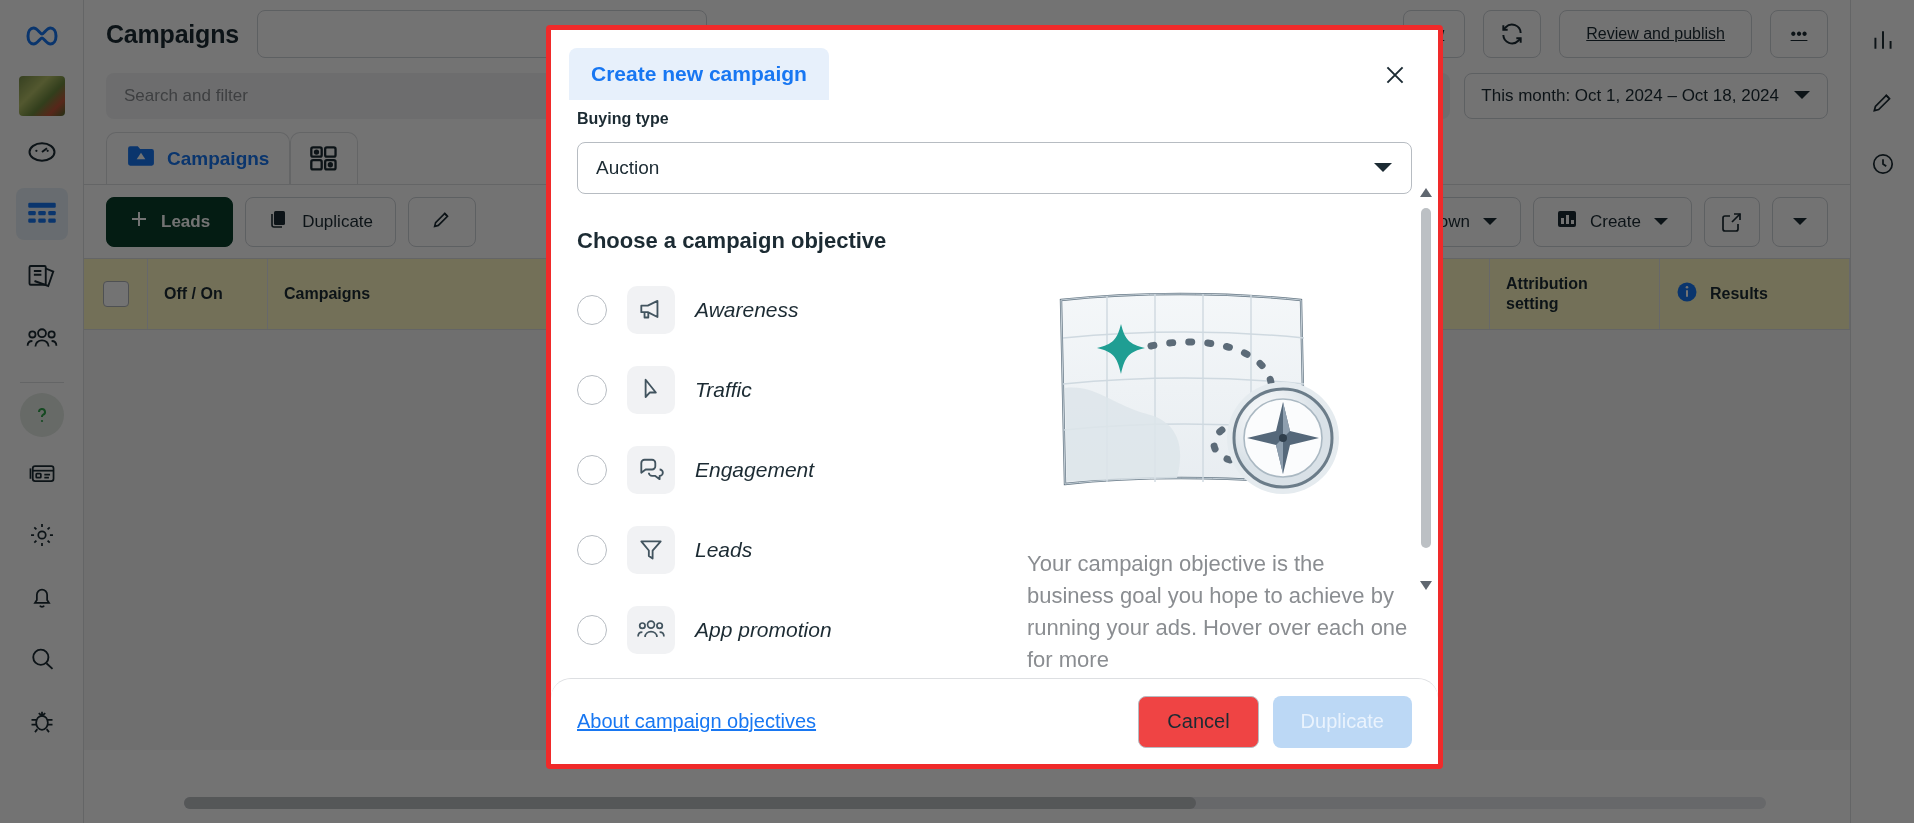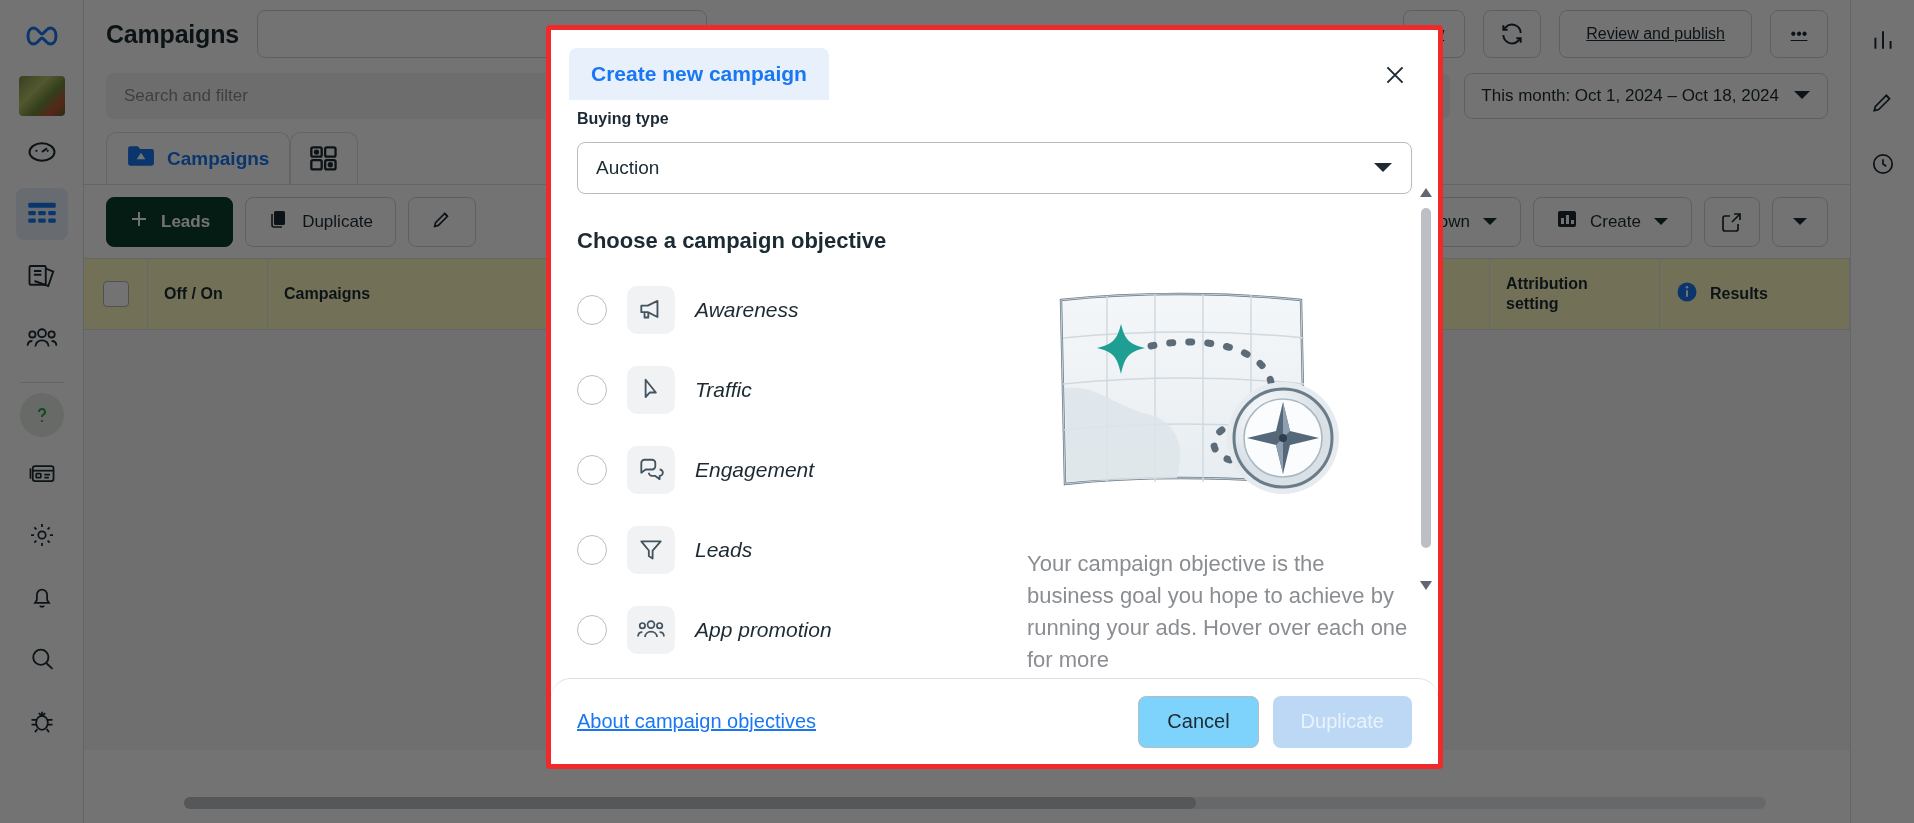--- a/index.html
+++ b/index.html
@@ -125,21 +125,21 @@
   .vscroll-up { top: 0; } .vscroll-down { bottom: 0; }
   .vscroll-thumb { position: absolute; left: 1px; top: 22px; width: 10px; height: 340px;
     background: #bcc0c4; border-radius: 5px; }
 
   .modal-foot { height: 86px; border-top: 1px solid #dddfe2; display: flex; align-items: center;
     padding: 0 26px; border-radius: 20px; }
   .link { color: #1877f2; font-size: 20px; }
   .foot-spacer { flex: 1; }
   .mbtn { height: 52px; border-radius: 8px; padding: 0 28px; font-size: 20px;
     display: flex; align-items: center; justify-content: center; }
-  .mbtn.cancel { border: 1px solid #b7bcc2; background: #7dd3fc; color: #1c2b33; margin-right: 14px; }
+  .mbtn.cancel { border: 1px solid #b7bcc2; background: #ef4444; color: #1c2b33; margin-right: 14px; }
   .mbtn.continue { background: #bcd8f5; color: #eaf3fd; }
 </style>
 </head>
 <body>
 
 <div id="app">
 
   <div class="bg-page">
 
     <div class="rail">

